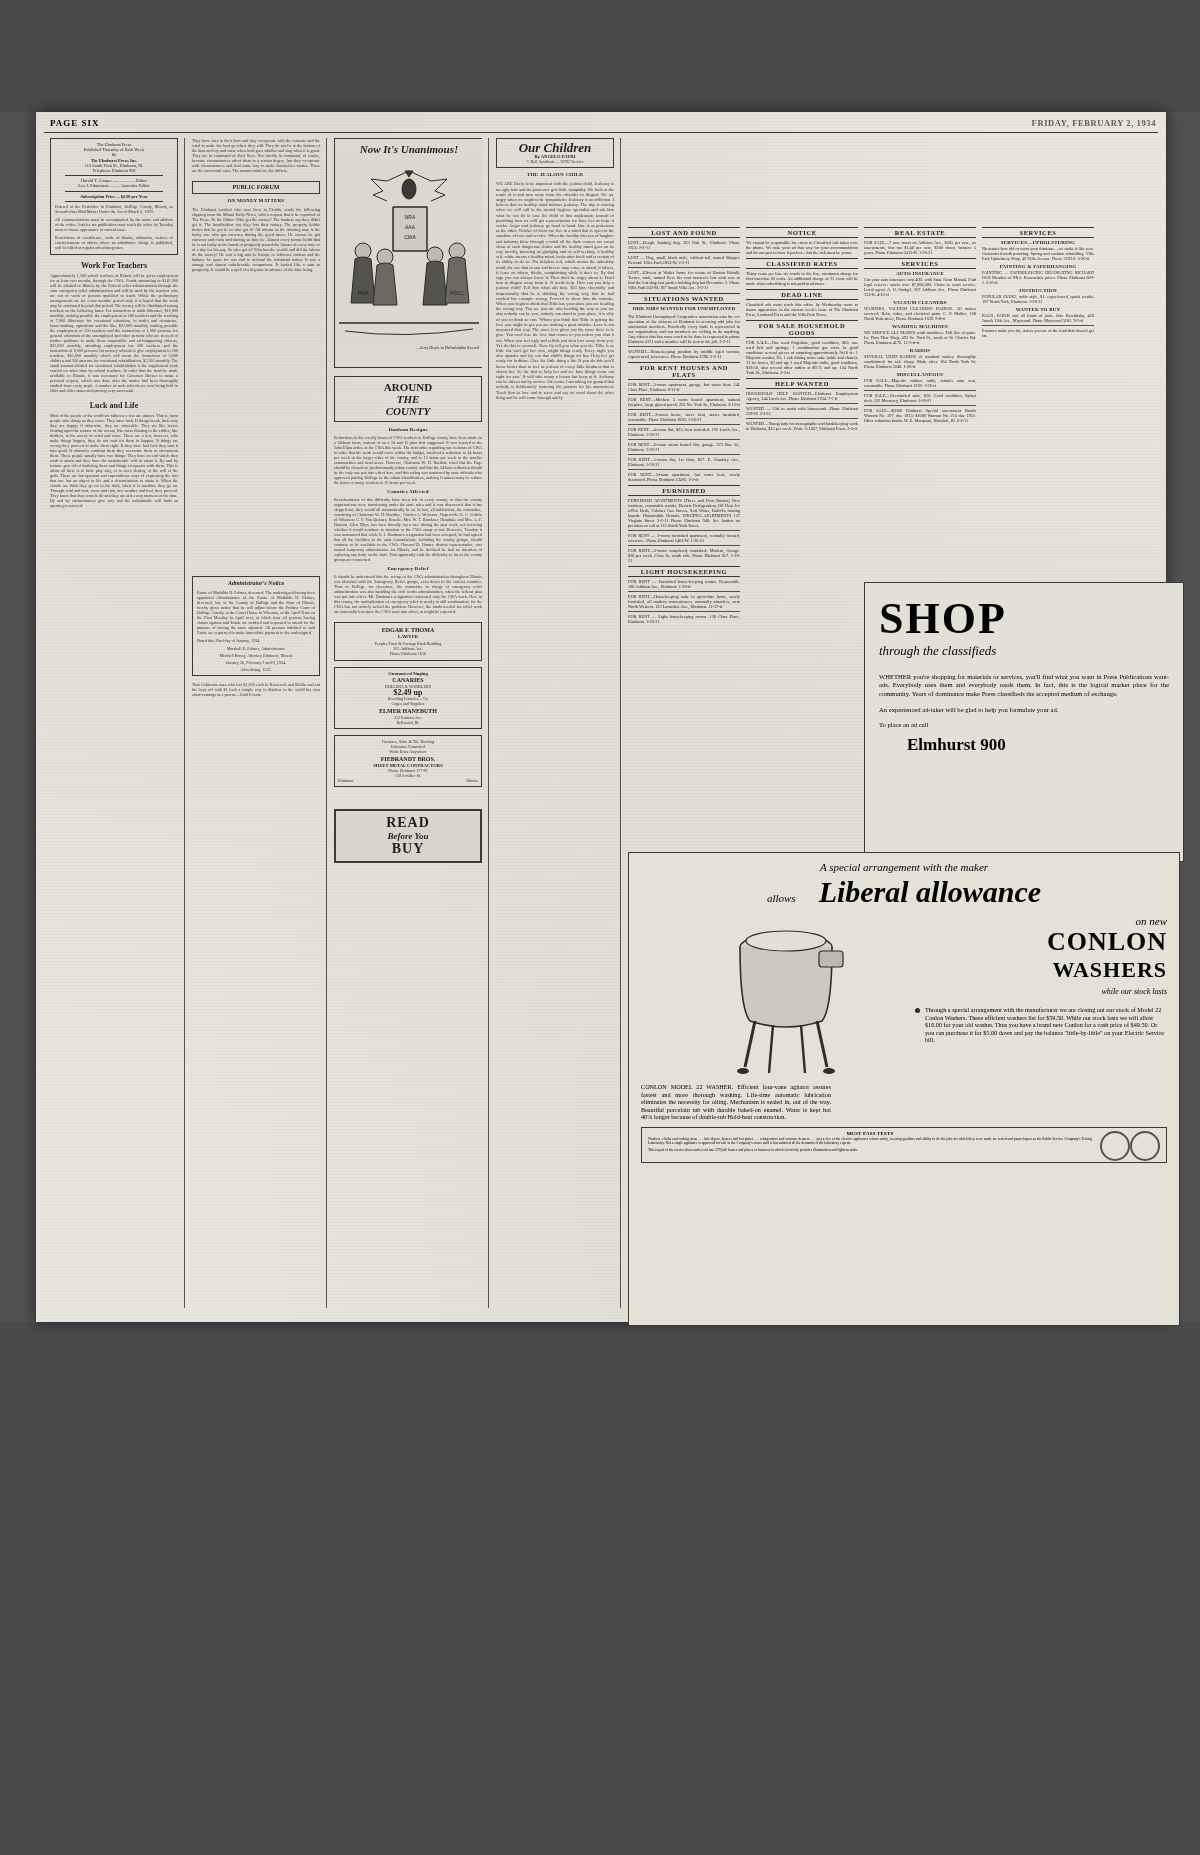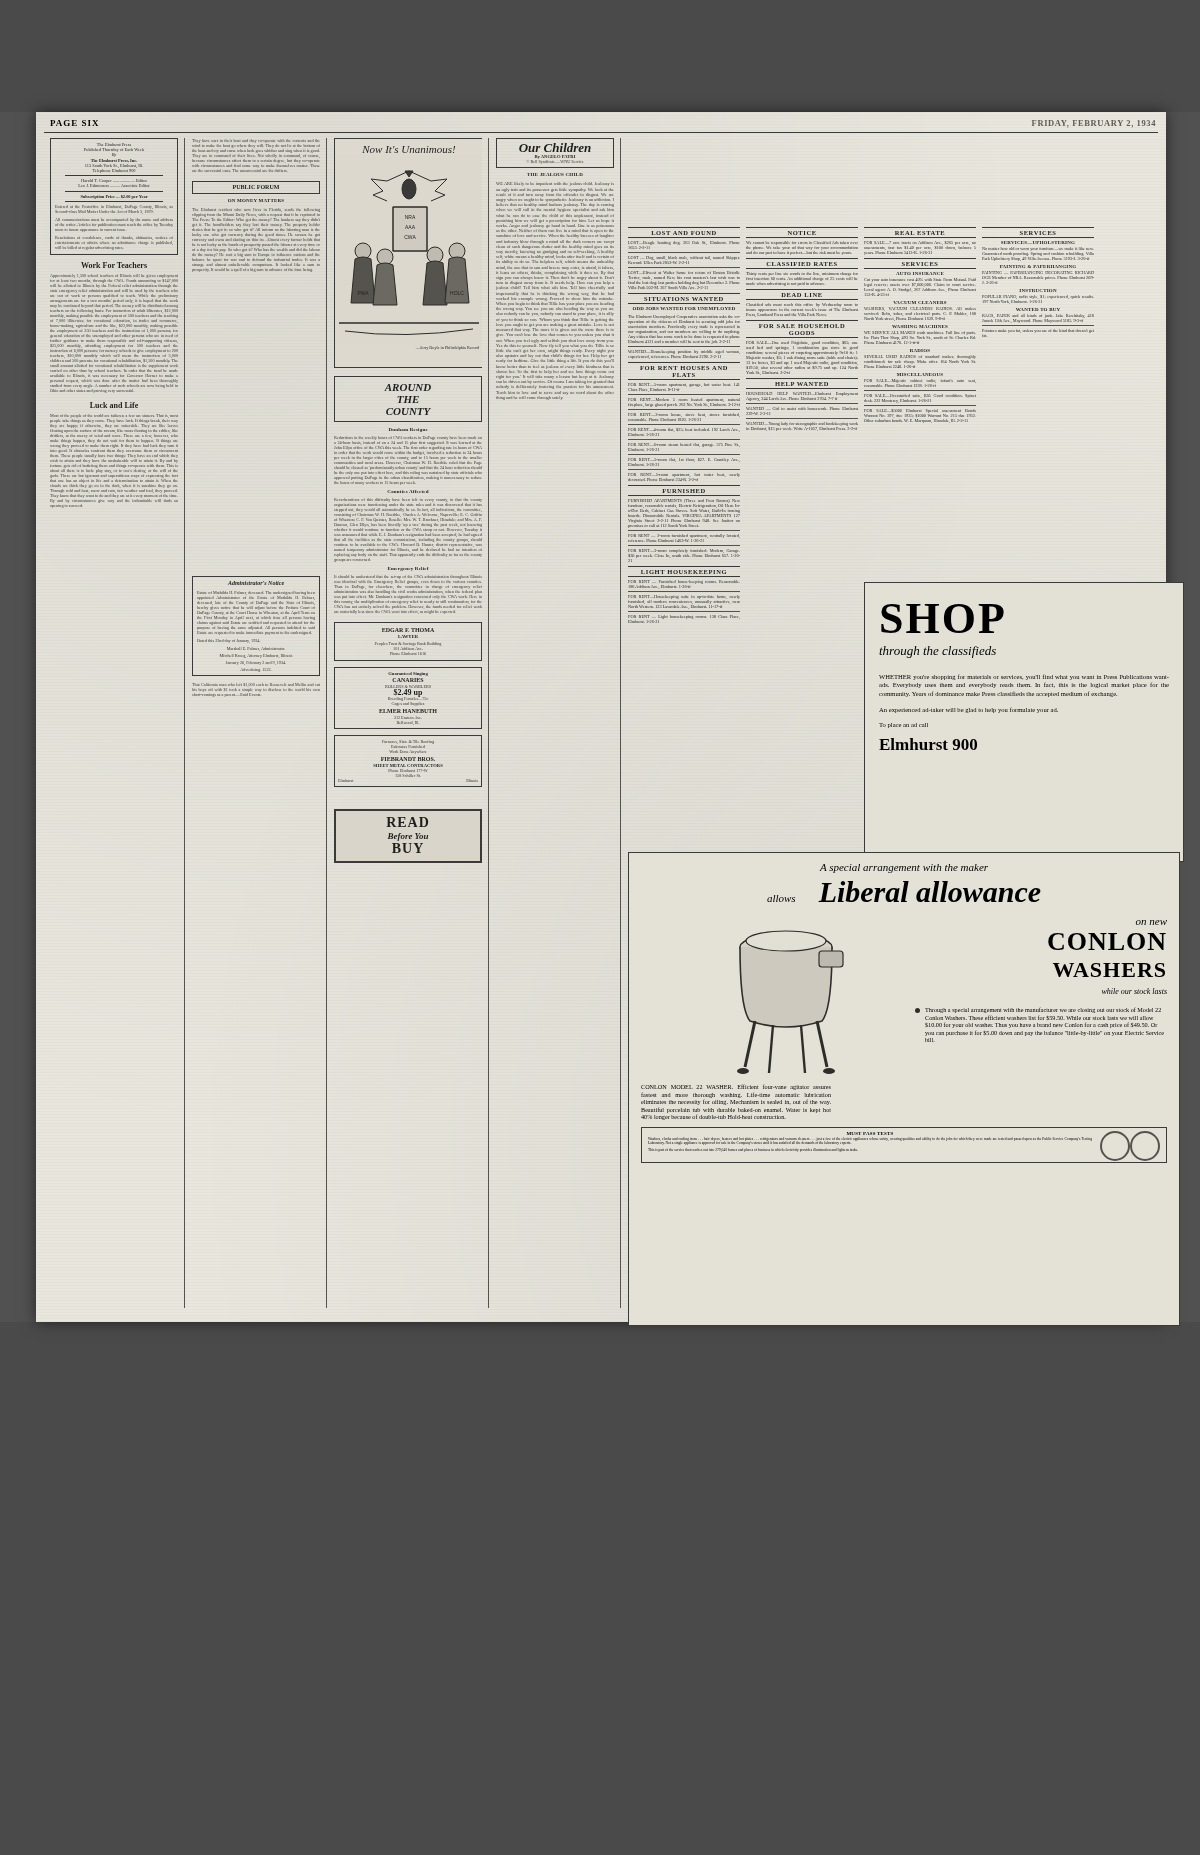--- a/index.html
+++ b/index.html
@@ -37,41 +37,41 @@
   .clsSub{font-size:10px;font-style:italic;text-align:center;color:#262522;}
 
   .catHead{font-size:6.5px;font-weight:bold;text-align:center;letter-spacing:.6px;
            border-top:1px solid #3a3a38;border-bottom:1px solid #3a3a38;padding:1px 0;margin:3px 0 2px;}
   .adtxt{font-size:4.3px;line-height:5.0px;text-align:justify;}
 
   
   .shopWord{font-size:44px;font-weight:bold;letter-spacing:2px;line-height:44px;}
   .shopSub{font-size:13px;font-style:italic;}
   .shopBody{font-size:6.6px;line-height:8.4px;text-align:justify;}
-  .elm900{font-size:17px;font-weight:bold;}
+  .elm900{font-size:17px;font-weight:bold;margin-left:28px;}
 
   
   .conA{font-size:11px;font-style:italic;}
   .conB{font-size:30px;font-style:italic;font-weight:bold;}
   .conC{font-size:11px;font-style:italic;}
   .conD{font-size:26px;font-weight:bold;letter-spacing:1px;}
   .conE{font-size:22px;font-weight:bold;letter-spacing:1px;}
   .conF{font-size:8px;font-style:italic;}
   .conBody{font-size:6.2px;line-height:7.6px;text-align:justify;}
   .psHead{font-size:13.5px;font-weight:bold;letter-spacing:.5px;text-align:center;}
   .psSub{font-size:5.5px;text-align:center;letter-spacing:.3px;}
 
   .washer{position:absolute;}
 
   .readbox{border:2px solid #3a3a38;text-align:center;}
   .readword{font-size:14px;font-weight:bold;letter-spacing:1px;}
   .buyword{font-size:13px;font-weight:bold;font-style:italic;}
 
   .cartoon{position:absolute;border:1px solid #3a3a38;background:#ddd9cf;overflow:hidden;}
-  .cart-title{font-size:11px;font-style:italic;text-align:center;font-weight:normal;}
+  .cart-title{font-size:11px;font-style:italic;text-align:center;font-weight:bold;}
 
   .sealrow{position:absolute;}
   .seal{width:26px;height:26px;border-radius:50%;border:2px solid #55534e;}
 
   .thinrule{height:1px;background:#3a3a38;}
   .vline{width:1px;background:#55534e;}
   .tiny{font-size:3.6px;line-height:4.3px;text-align:justify;}
   .ital{font-style:italic;}
   .bulletbox{font-size:6.2px;line-height:7.6px;text-align:justify;}
 </style>
@@ -183,21 +183,21 @@
             <text x="75" y="84">CWA</text>
             <text x="28" y="140">PWA</text>
             <text x="122" y="140">HOLC</text>
           </g>
         </svg>
         <div style="font-size:4.2px;text-align:right;padding-right:4px;">—Jerry Doyle in Philadelphia Record</div>
       </div>
 
       <div style="height:8px"></div>
       <div class="boxed" style="padding:4px 2px;">
-        <div class="hd1" style="font-style:italic">AROUND</div>
+        <div class="hd1" style="">AROUND</div>
         <div class="hd1" style="font-style:italic">THE</div>
         <div class="hd1" style="font-style:italic">COUNTY</div>
       </div>
       <div style="height:5px"></div>
       <div class="hd4">Dunham Resigns</div>
       <div class="tt" style="margin-top:2px">Reductions in the weekly hours of CWA workers in DuPage county have been made on a 24-hour basis, instead of on a 24 and 15 plan first suggested. It was learned at the John Ellyn office of the CWA this week. The first order regarding rate in hours of CWA in order that the work would come within the budget, involved a reduction to 24 hours per week in the larger cities of the county, and to 15 hours per week in the smaller communities and rural areas. However, Chairman W. H. Roethke ruled that the Page should be classed as 'predominantly urban county' and that the 24 hour reduction should be the only one put into effect here, and this ruling was sustained by state officials who approved putting DuPage in the urban classification, making it unnecessary to reduce the hours of many workers to 15 hours per week.</div>
       <div class="hd4" style="margin-top:4px">Counties Affected</div>
       <div class="tt" style="margin-top:2px">Reverberations of this difficulty have been felt in every county, in that the county organizations were functioning under the state rules and it was discovered that it has stepped out, they would all automatically be so. In fact, all indications, the committee, consisting of Chairman W. H. Roethke, Charles A. Welcome, Naperville; E. C. Griffin of Wheaton; C. F. Von Quintes, Roselle; Mrs. W. T. Brackner, Hinsdale; and Mrs. A. F. Duncan, Glen Ellyn, has been literally 'up a tree' during the past week, not knowing whether it would continue to function or the CWA stoop or not. However, Tuesday it was announced that while E. J. Dunham's resignation had been accepted, he had agreed that all the facilities as the state commissions, including the county groups, should continue to be available to the CWA. Howard D. Hunter, district representative, was named temporary administrator for Illinois, and he declared he had no intention of replacing any body on the staff. That apparently ends the difficulty so far as the county groups are concerned.</div>
       <div class="hd4" style="margin-top:4px">Emergency Relief</div>
       <div class="tt" style="margin-top:2px">It should be understood that the set-up of the CWA administration throughout Illinois was identical with the Emergency Relief groups, even down to the various counties. Thus in DuPage, for elsewhere, the committee in charge of emergency relief administration was also handling the civil works administration, when the federal plan was put into effect. Mr. Dunham's resignation concerned only the CWA work. Here in this county, the multiplication of emergency relief to nearly to still continuation, for the CWA has not entirely solved the problem. However, the funds needed for relief work are materially less since the CWA went into effect, as might be expected.</div>

